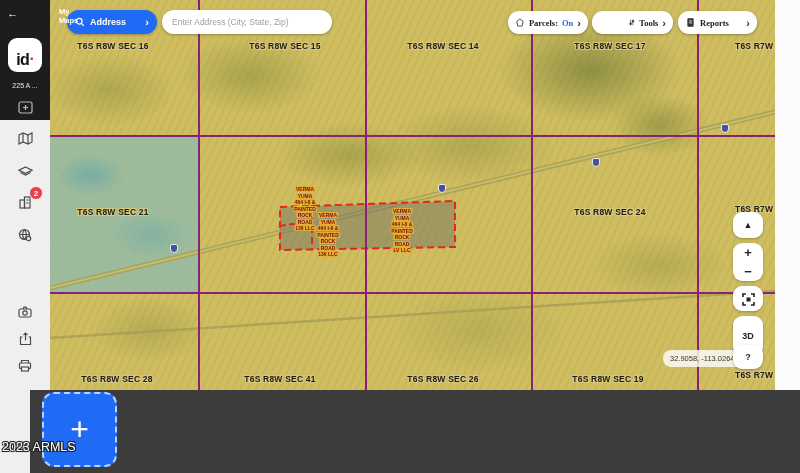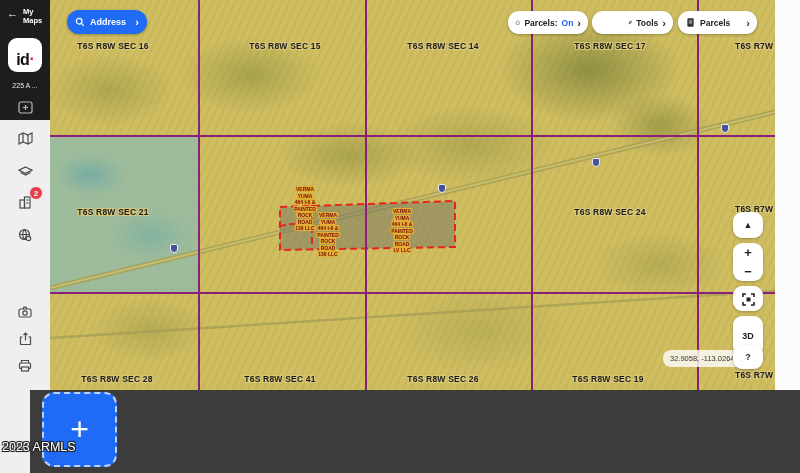--- a/index.html
+++ b/index.html
@@ -5,21 +5,21 @@
   * { margin:0; padding:0; box-sizing:border-box; }
   html,body { width:800px; height:473px; overflow:hidden; }
   body { font-family:"Liberation Sans", sans-serif; background:#fafafa; }
   .app { position:relative; width:800px; height:473px; background:#fbfbfb; overflow:hidden; }
 
   
   .sidebar { position:absolute; left:0; top:0; width:50px; height:473px; background:#efefef; z-index:40; }
   .sidebar-top { position:absolute; left:0; top:0; width:50px; height:120px; background:#1d1d1d; }
   .back-row { position:absolute; left:7px; top:8px; display:flex; gap:5px; align-items:flex-start; color:#fff; cursor:pointer; }
   .back-arrow { font-size:11px; line-height:10px; }
-  .back-label { width:26px; font-size:7.5px; font-weight:700; line-height:8.5px; }
+  .back-label { width:26px; font-size:7.5px; font-weight:700; line-height:8.5px;margin-left:36px; }
   .logo-box { position:absolute; left:8px; top:38px; width:34px; height:34px; background:#fff; border-radius:9px; display:flex; align-items:center; justify-content:center; }
   .logo-text { font-size:16px; font-weight:800; color:#101010; letter-spacing:-0.5px;margin-top:10px; }
   .logo-dot { color:#e8273f; font-weight:800; font-size:16px; }
   .workspace { position:absolute; left:0; top:82px; width:50px; text-align:center; color:#e8e8e8; font-size:7px; }
   .sb-icon { position:absolute; left:17px; width:16px; height:16px; display:flex; align-items:center; justify-content:center; cursor:pointer; }
   .sb-icon svg { stroke:#4b4b4b; fill:none; stroke-width:1.2; }
   .sb-icon.dark svg { stroke:#b9b9b9; }
   .badge { position:absolute; left:29px; top:186px; width:14px; height:14px; border-radius:50%; background:#e8404a; border:1.5px solid #efefef; color:#fff; font-size:8px; font-weight:700; display:flex; align-items:center; justify-content:center; z-index:2; }
 
   
@@ -54,29 +54,29 @@
 
   .stack { position:absolute; display:flex; flex-direction:column; align-items:center; transform:translateX(-50%); }
   .chip { font-size:5px; line-height:6px; font-weight:700; color:#7c1206; background:#e3ae35; padding:0 1px; margin-bottom:0.5px; border-radius:1px; white-space:nowrap; }
 
   .shield { position:absolute; width:8px; height:9px; background:#46519e; border:1px solid #ececec; border-radius:2px 2px 4px 4px; }
 
   .coords { position:absolute; left:613px; top:350px; height:17px; background:rgba(253,253,250,.82); border-radius:8px; display:flex; align-items:center; padding:0 7px; font-size:7.5px; color:#333; }
 
   
   .pill { position:absolute; display:flex; align-items:center; background:#fff; border-radius:12px; box-shadow:0 1px 3px rgba(0,0,0,.28); cursor:pointer; z-index:30; }
-  .addr-btn { left:67px; top:10px; width:80px; height:24px; background:#1f6bf6; color:#fff; padding:0 8px; gap:5px; }
+  .addr-btn { left:67px; top:10px; width:90px; height:24px; background:#1f6bf6; color:#fff; padding:0 8px; gap:5px; }
   .addr-btn .lbl { font-size:9px; font-weight:700; }
   .chev { margin-left:auto; font-size:11px; line-height:10px; font-weight:700; color:#333; }
   .addr-btn .chev { color:#fff; }
   .search-box { position:absolute; left:162px; top:10px; width:170px; height:24px; border-radius:12px; background:#fff; box-shadow:0 1px 3px rgba(0,0,0,.28); z-index:30; }
   .search-box input { width:100%; height:100%; border:none; outline:none; background:transparent; border-radius:12px; padding:0 10px; font-size:8.5px; color:#333; font-family:"Liberation Sans",sans-serif; }
   .search-box input::placeholder { color:#9aa0a6; }
   .tool-pill { height:23px; padding:0 7px; gap:4px; border-radius:11px; }
-  .tool-pill .lbl { font-size:8.5px; font-weight:700; color:#222; }
+  .tool-pill .lbl { font-size:8.5px; font-weight:700; color:#222;font-family:Liberation Serif, serif; }
   .tool-pill .on { color:#1f6bf6; }
   .tool-pill svg { stroke:#333; fill:none; stroke-width:1.2; }
 
   
   .ctl { position:absolute; left:733px; width:30px; background:#fff; border-radius:9px; box-shadow:0 1px 3px rgba(0,0,0,.25); display:flex; align-items:center; justify-content:center; font-weight:700; color:#222; cursor:pointer; z-index:30; }
   .ctl-compass { top:212px; height:26px; font-size:9px; }
   .ctl-zoom { top:243px; height:38px; flex-direction:column; font-size:13px; }
   .ctl-zoom span { height:19px; display:flex; align-items:center; justify-content:center; width:100%; }
   .ctl-focus { top:286px; height:25px; }
   .ctl-3d { top:316px; height:40px; font-size:9px; }
@@ -167,20 +167,23 @@
 
   <div class="pill addr-btn">
     <svg width="10" height="10" viewBox="0 0 12 12">
         <circle cx="5" cy="5" r="3.4" stroke="#fff" fill="none" stroke-width="1.5"></circle>
         <line x1="7.6" y1="7.6" x2="10.6" y2="10.6" stroke="#fff" stroke-width="1.5"></line>
       </svg>
     <span class="lbl">Address</span>
     <span class="chev">›</span>
   </div>
 
+  <div class="search-box">
+    <input type="text" placeholder="Enter Address (City, State, Zip)" style="">
+  </div>
 
   <div class="pill tool-pill" style="left:508px; top:11px; width:80px;">
     <svg width="11" height="11" viewBox="0 0 14 14">
         <path d="M2.5 5.5 L7 2 L11.5 5.5 L10 12 L4 12 Z"></path>
       </svg>
     <span class="lbl">Parcels:</span>
     <span class="lbl on">On</span>
     <span class="chev">›</span>
   </div>
 
@@ -194,21 +197,21 @@
     <span class="lbl">Tools</span>
     <span class="chev">›</span>
   </div>
 
   <div class="pill tool-pill" style="left:678px; top:11px; width:79px;">
     <svg width="11" height="11" viewBox="0 0 14 14">
         <rect x="3" y="1.5" width="8" height="11" rx="1" fill="#333" stroke="none"></rect>
         <line x1="5" y1="5" x2="9" y2="5" stroke="#fff" stroke-width="1"></line>
         <line x1="5" y1="7.5" x2="9" y2="7.5" stroke="#fff" stroke-width="1"></line>
       </svg>
-    <span class="lbl">Parcels</span>
+    <span class="lbl">Reports</span>
     <span class="chev">›</span>
   </div>
 
   <div class="ctl ctl-compass">
     <span>▲</span>
   </div>
   <div class="ctl ctl-zoom">
     <span>+</span>
     <span>−</span>
   </div>

